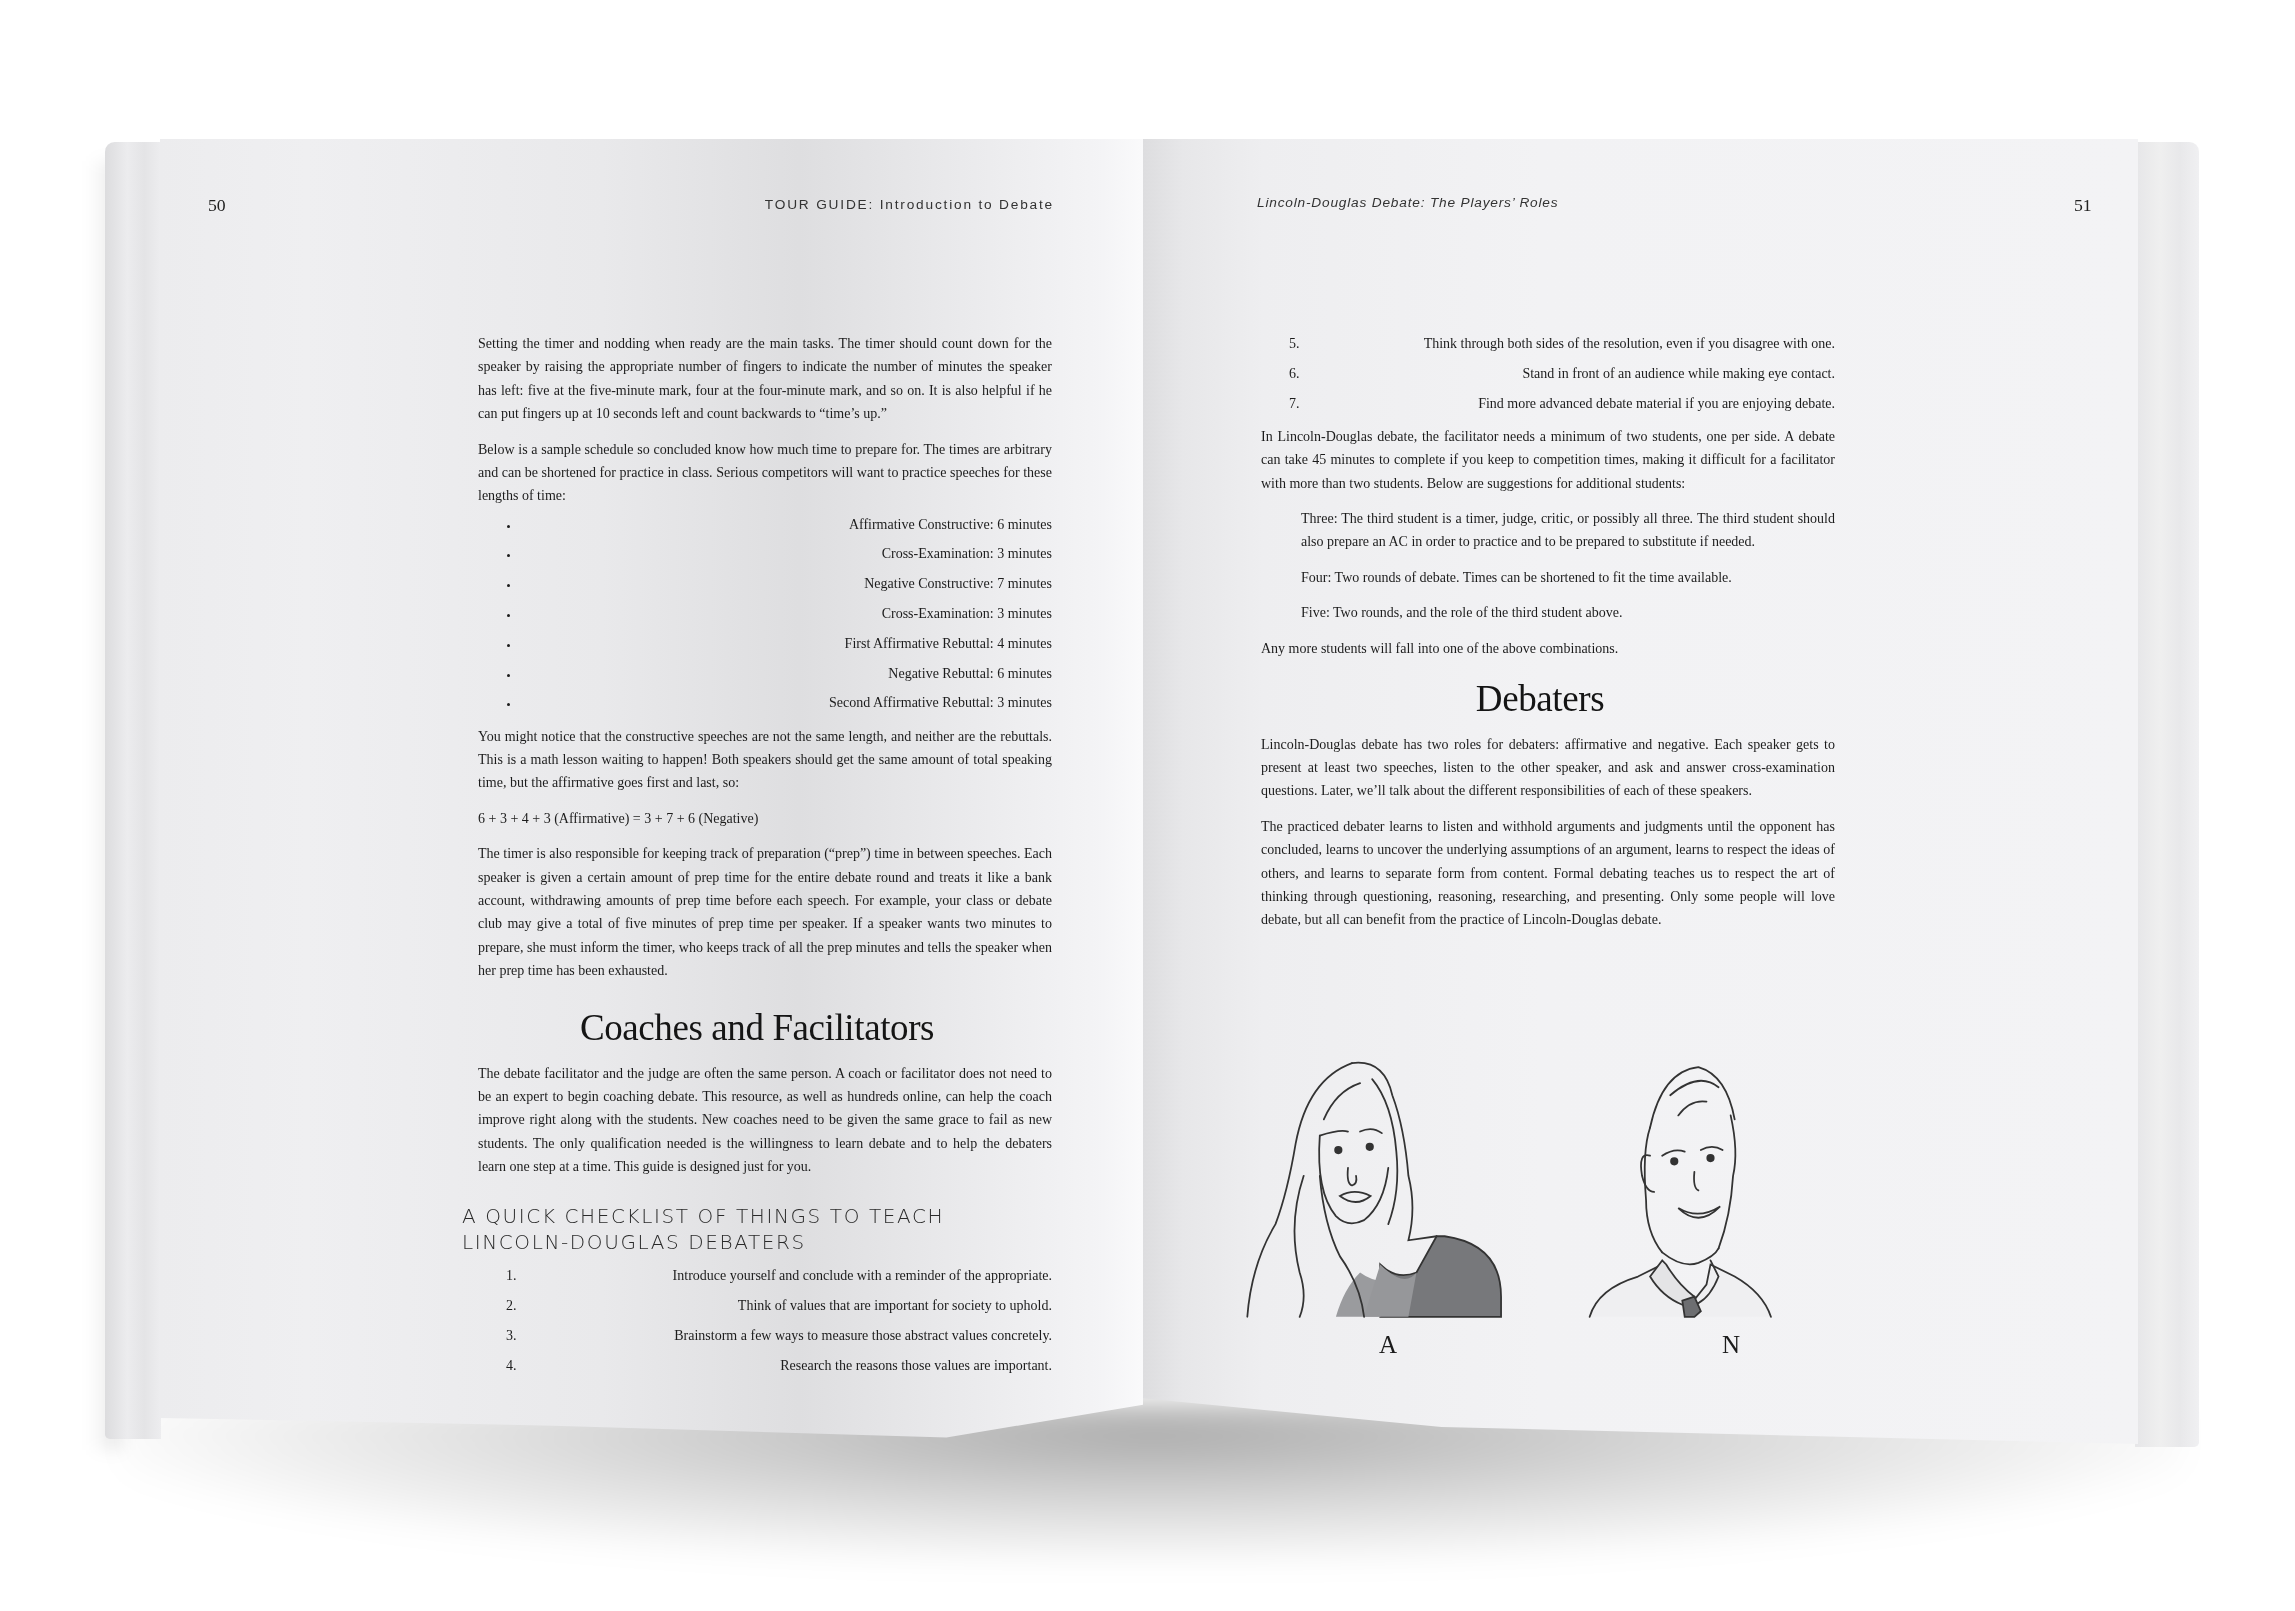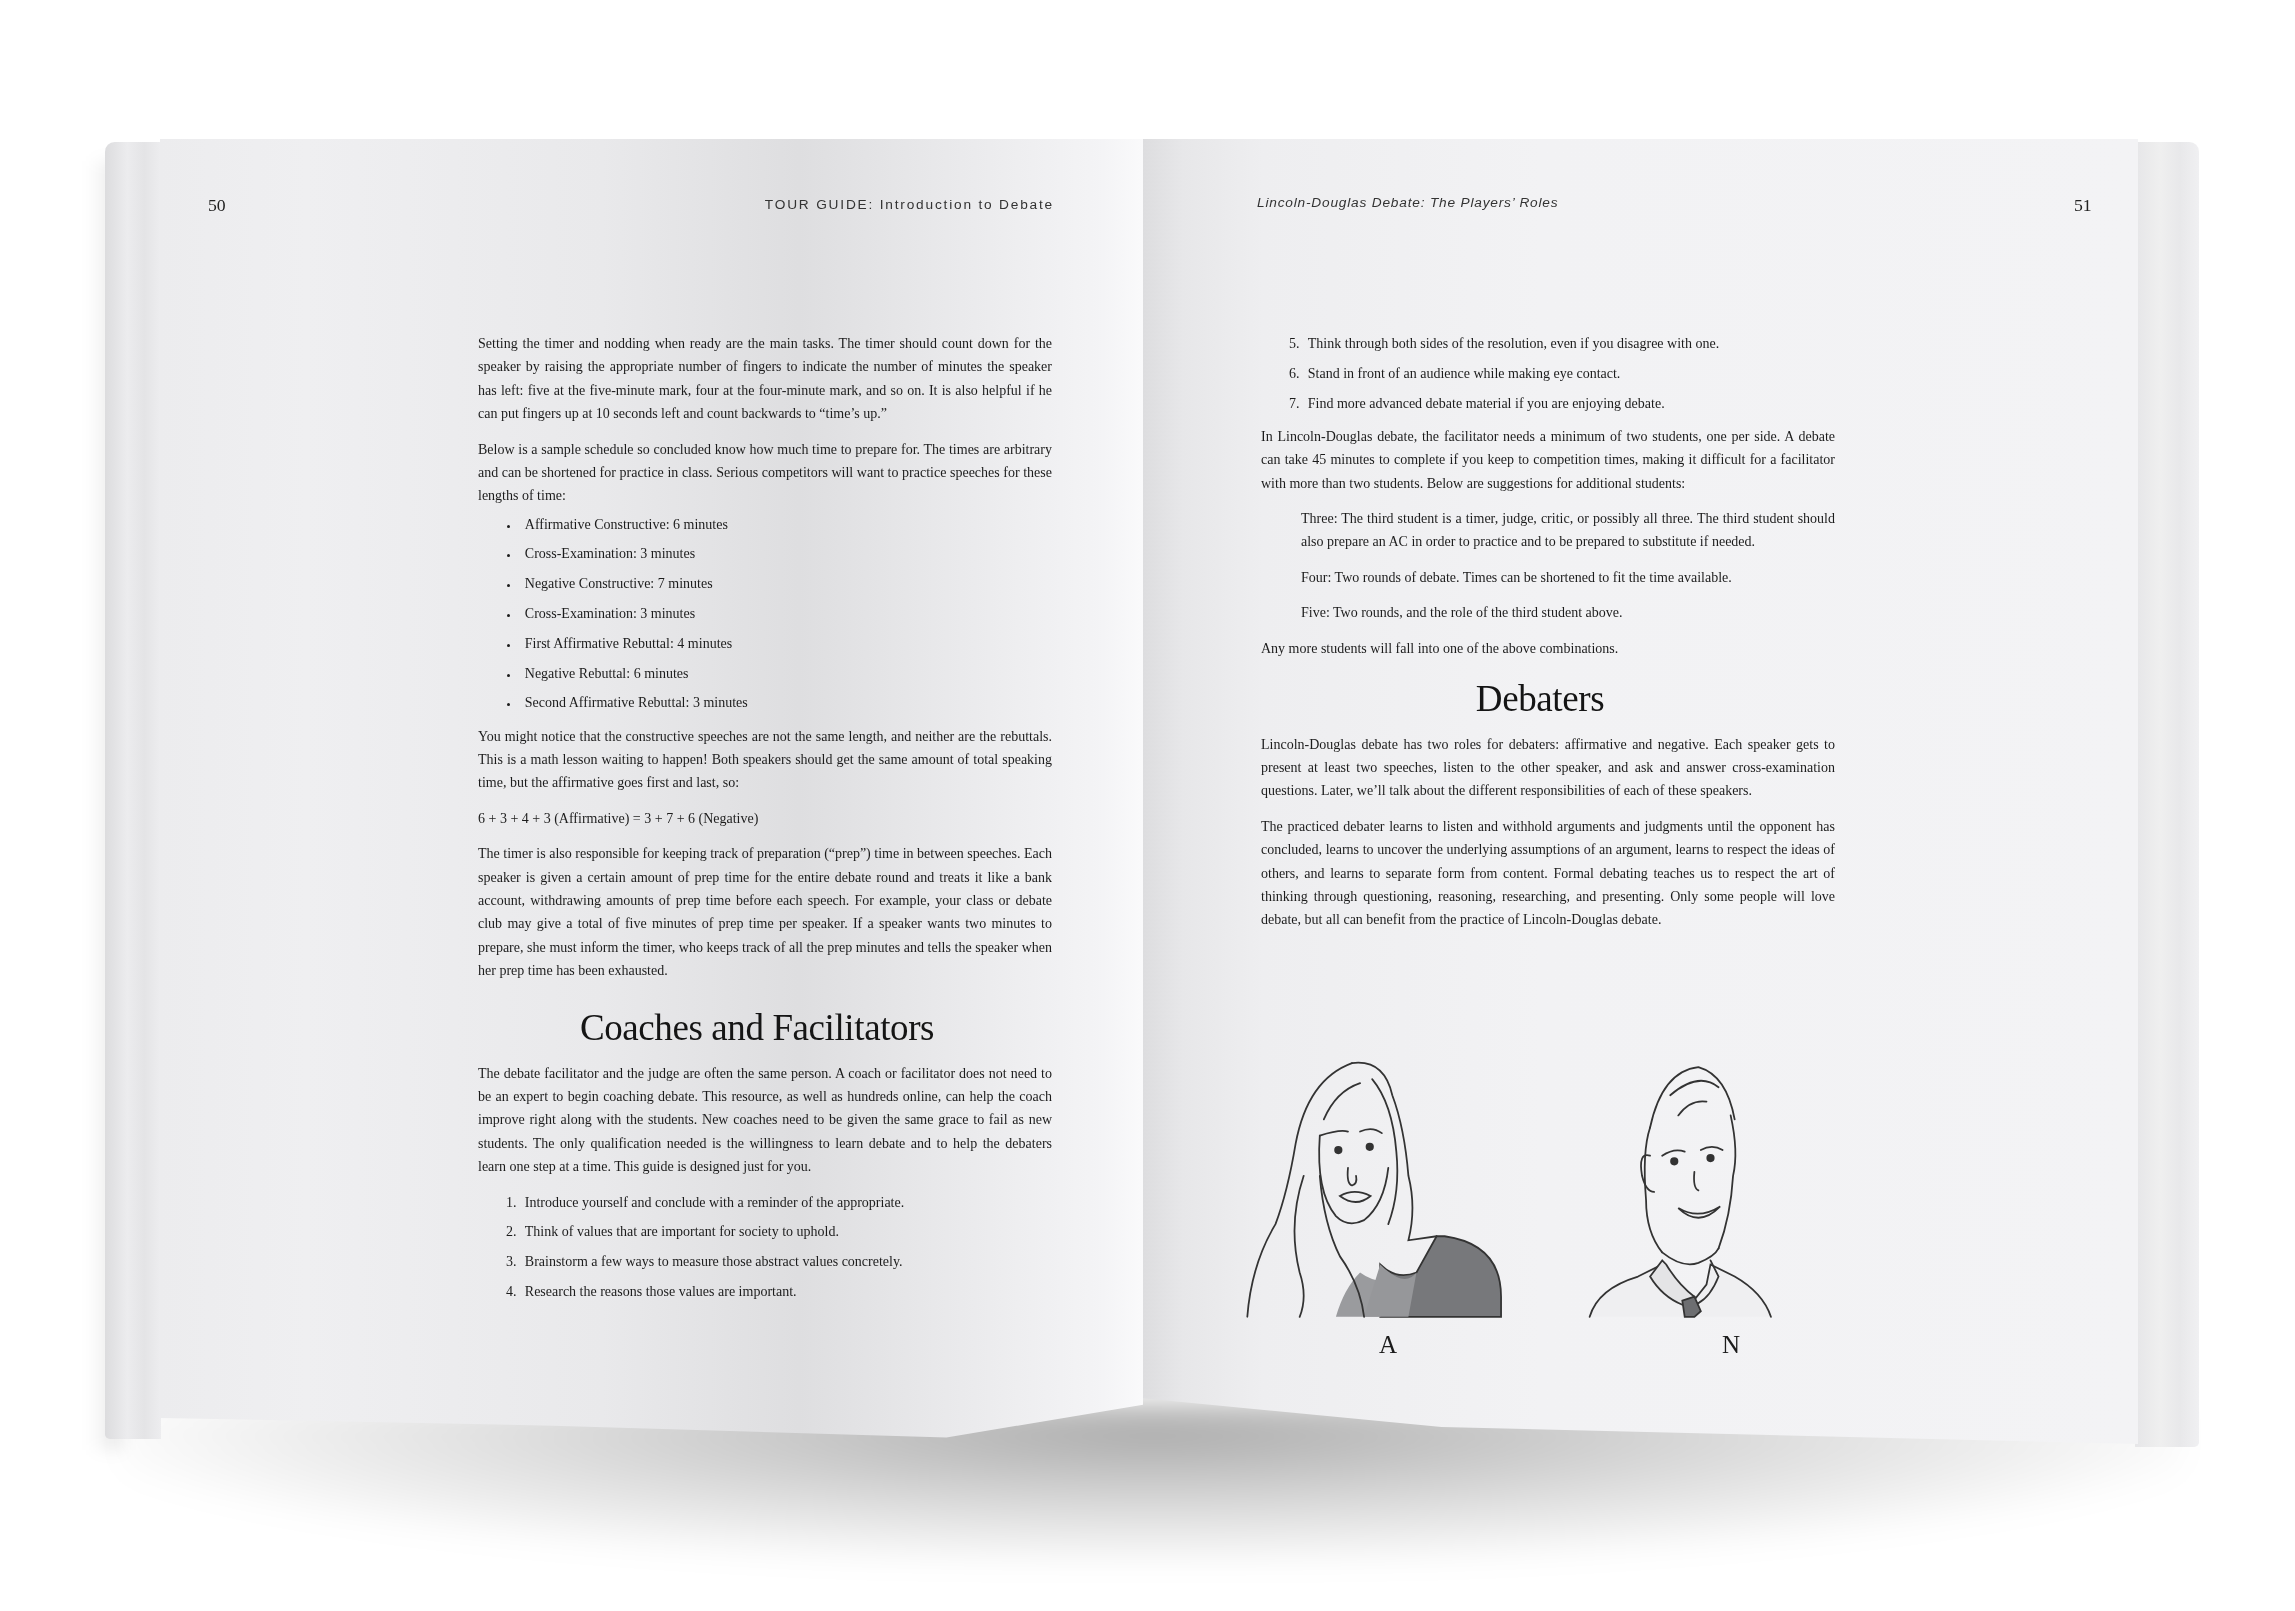--- a/index.html
+++ b/index.html
@@ -51,21 +51,21 @@
     position: absolute; font-family: Liberation Sans, sans-serif; font-size: 13.7px;
     letter-spacing: 1.8px; color: #333; font-weight: 300;
   }
   .running-head.italic { font-style: italic; letter-spacing: 0.8px; }
   .col {
     position: absolute; width: 590px;
     font-size: 14px; line-height: 23.4px; text-align: justify; color: #1c1c1c;
   }
   .col p { margin: 0 0 12px 16px; }
   .col ul, .col ol { margin: 0 0 9.7px 0; padding-left: 58px; }
-  .col li { margin: 0 0 6.4px 0; padding-left: 4.8px; text-align: left; }
+  .col li { margin: 0 0 6.4px 0; padding-left: 4.8px; text-align: right; }
   .col ul li::marker { font-size: 11.3px; }
   .h2 {
     font-family: Liberation Serif, serif; font-weight: 300;
     font-size: 37px; text-align: center; margin: 24px 0 13px 0; line-height: 42px; color: #151515;
     letter-spacing: -0.4px;
   }
   .h3 {
     font-family: "DejaVu Sans", sans-serif; font-weight: 300;
     font-size: 20px; letter-spacing: 1.6px; line-height: 26px; margin: 24px 0 9.7px 0; color: #2a2a2a;
     text-align: left;
@@ -100,20 +100,21 @@
       <li>Cross-Examination: 3 minutes</li>
       <li>First Affirmative Rebuttal: 4 minutes</li>
       <li>Negative Rebuttal: 6 minutes</li>
       <li>Second Affirmative Rebuttal: 3 minutes</li>
     </ul>
     <p>You might notice that the constructive speeches are not the same length, and neither are the rebuttals. This is a math lesson waiting to happen! Both speakers should get the same amount of total speaking time, but the affirmative goes first and last, so:</p>
     <p style="text-align:left;">6 + 3 + 4 + 3 (Affirmative) = 3 + 7 + 6 (Negative)</p>
     <p>The timer is also responsible for keeping track of preparation (“prep”) time in between speeches. Each speaker is given a certain amount of prep time for the entire debate round and treats it like a bank account, withdrawing amounts of prep time before each speech. For example, your class or debate club may give a total of five minutes of prep time per speaker. If a speaker wants two minutes to prepare, she must inform the timer, who keeps track of all the prep minutes and tells the speaker when her prep time has been exhausted.</p>
     <div class="h2">Coaches and Facilitators</div>
     <p>The debate facilitator and the judge are often the same person. A coach or facilitator does not need to be an expert to begin coaching debate. This resource, as well as hundreds online, can help the coach improve right along with the students. New coaches need to be given the same grace to fail as new students. The only qualification needed is the willingness to learn debate and to help the debaters learn one step at a time. This guide is designed just for you.</p>
+    <div class="h3">A QUICK CHECKLIST OF THINGS TO TEACH LINCOLN-DOUGLAS DEBATERS</div>
     <ol>
       <li>Introduce yourself and conclude with a reminder of the appropriate.</li>
       <li>Think of values that are important for society to uphold.</li>
       <li>Brainstorm a few ways to measure those abstract values concretely.</li>
       <li>Research the reasons those values are important.</li>
     </ol>
   </div>
 </div>
 
 <div class="page page-right">

